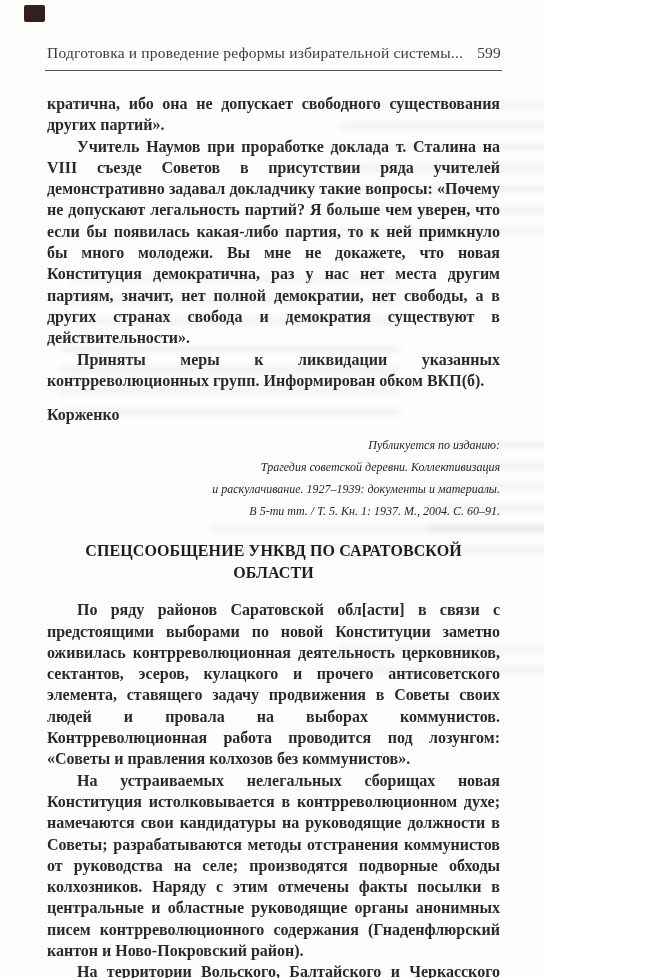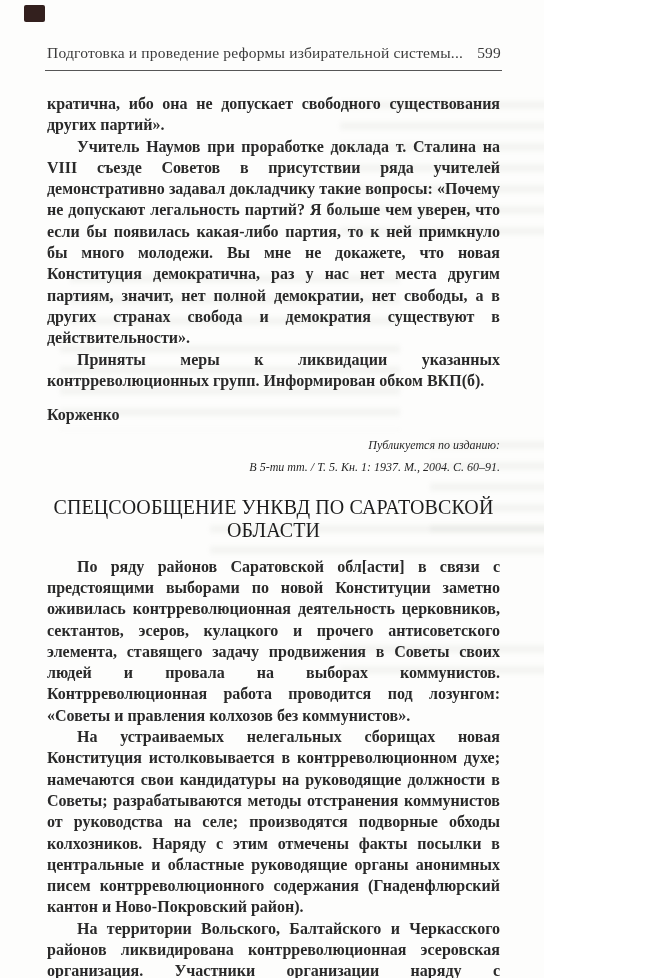--- a/index.html
+++ b/index.html
@@ -54,22 +54,22 @@
     margin-top: 10px;
     text-align: right;
     font-style: italic;
     font-size: 12px;
     line-height: 21.8px;
     color: #272727;
   }
   .doc-heading {
     margin-top: 17px;
     text-align: center;
-    font-weight: normal;
-    font-size: 20px;
+    font-weight: bold;
+    font-size: 16px;
     line-height: 22.8px;
     color: #1d1d1d;
     letter-spacing: 0.1px;
   }
   .doc-date {
     text-indent: 0 !important;
     padding-left: 30px;
     margin-top: 13px !important;
   }
   .first-doc-para { margin-top: 14px !important; }
@@ -116,20 +116,22 @@
   <div class="body-text">
 
     <p class="noindent">кратична, ибо она не допускает свободного существования других партий».</p>
     <p>Учитель Наумов при проработке доклада т. Сталина на VIII съезде Советов в присутствии ряда учителей демонстративно задавал докладчику такие вопросы: «Почему не допускают легальность партий? Я больше чем уверен, что если бы появилась какая-либо партия, то к ней примкнуло бы много молодежи. Вы мне не докажете, что новая Конституция демократична, раз у нас нет места другим партиям, значит, нет полной демократии, нет свободы, а в других странах свобода и демократия существуют в действительности».</p>
     <p>Приняты меры к ликвидации указанных контрреволюционных групп. Информирован обком ВКП(б).</p>
 
     <p class="signature">Корженко</p>
 
     <div class="citation">
       <div>Публикуется по изданию:</div>
+      <div>Трагедия советской деревни. Коллективизация</div>
+      <div>и раскулачивание. 1927–1939: документы и материалы.</div>
       <div>В 5-ти тт. / Т. 5. Кн. 1: 1937. М., 2004. С. 60–91.</div>
     </div>
 
     <div class="doc-heading">
       <div>СПЕЦСООБЩЕНИЕ УНКВД ПО САРАТОВСКОЙ ОБЛАСТИ</div>
     </div>
 
 
     <p class="first-doc-para">По ряду районов Саратовской обл[асти] в связи с предстоящими выборами по новой Конституции заметно оживилась контрреволюционная деятельность церковников, сектантов, эсеров, кулацкого и прочего антисоветского элемента, ставящего задачу продвижения в Советы своих людей и провала на выборах коммунистов. Контрреволюционная работа проводится под лозунгом: «Советы и правления колхозов без коммунистов».</p>
     <p>На устраиваемых нелегальных сборищах новая Конституция истолковывается в контрреволюционном духе; намечаются свои кандидатуры на руководящие должности в Советы; разрабатываются методы отстранения коммунистов от руководства на селе; производятся подворные обходы колхозников. Наряду с этим отмечены факты посылки в центральные и областные руководящие органы анонимных писем контрреволюционного содержания (Гнаденфлюрский кантон и Ново-Покровский район).</p>

